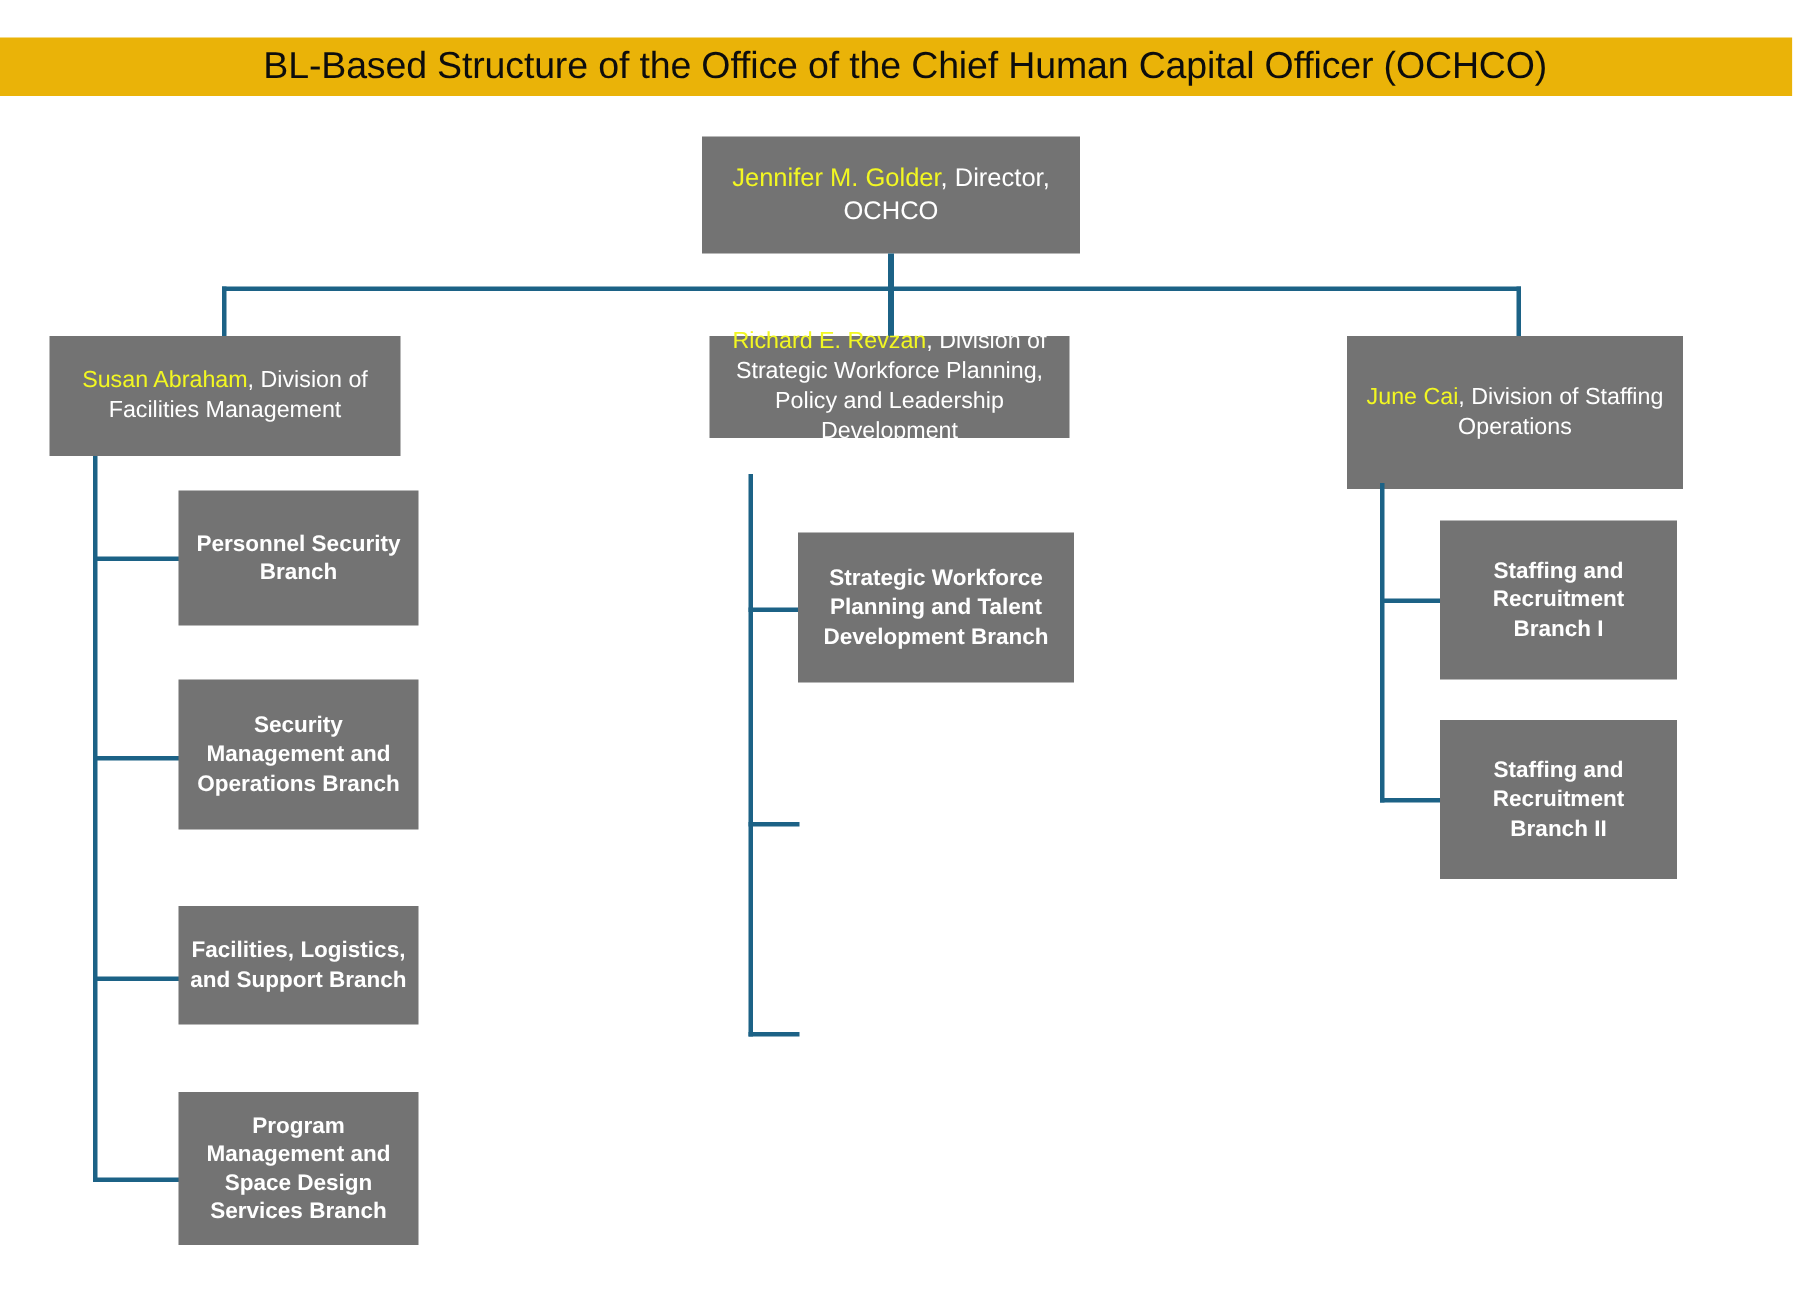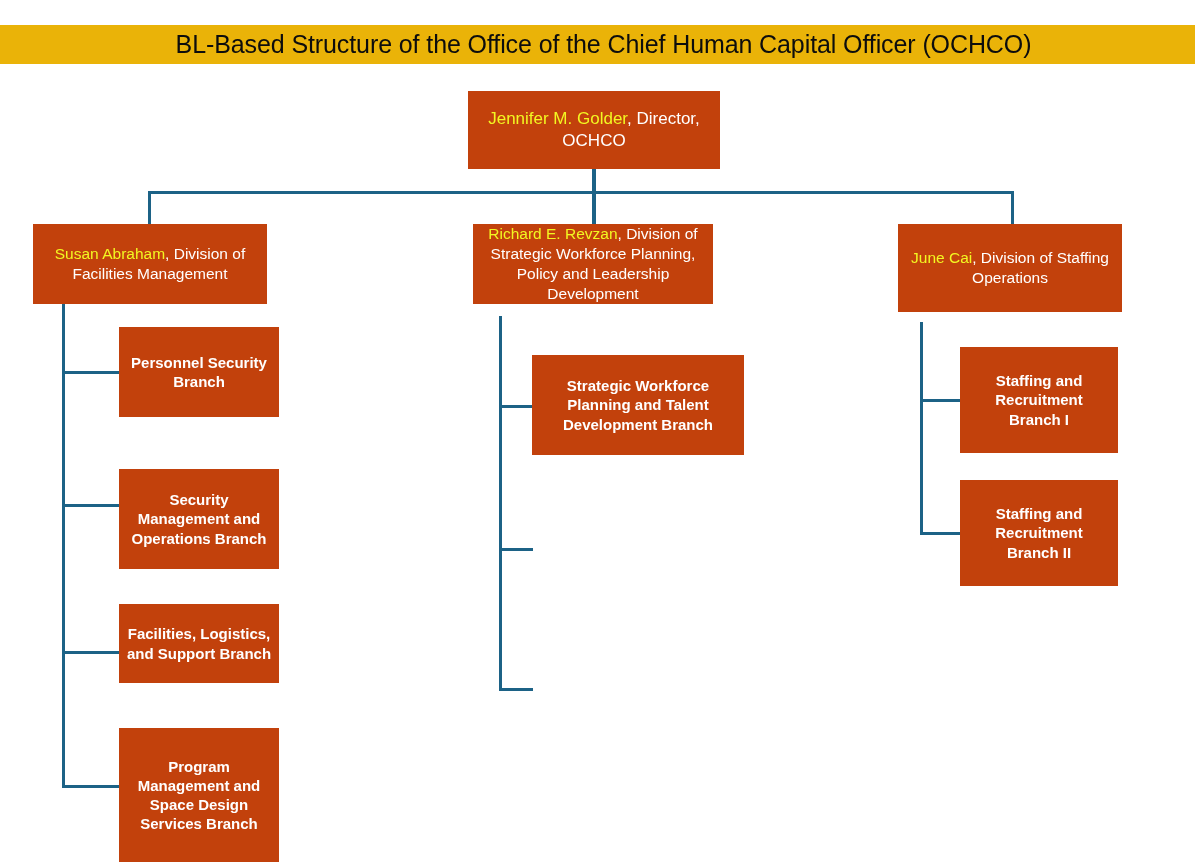--- a/index.html
+++ b/index.html
@@ -38,21 +38,21 @@
     line-height: 1;
     color: #0d0d0d;
     letter-spacing: -0.1px;
     white-space: nowrap;
     padding-left: 12px;
   }
 
   
   .node {
     position: absolute;
-    background: #c2410c;
+    background: #737373;
     box-sizing: border-box;
     display: flex;
     align-items: center;
     justify-content: center;
     text-align: center;
     color: #ffffff;
     padding: 3px 6px;
   }
   .node .node-text {
     display: block;
@@ -103,55 +103,55 @@
   <div class="conn conn-v" style="left:62px; top:304px; height:484px;"></div>
   <div class="conn conn-h" style="left:62px; top:371px; width:58px;"></div>
   <div class="conn conn-h" style="left:62px; top:504px; width:58px;"></div>
   <div class="conn conn-h" style="left:62px; top:651px; width:58px;"></div>
   <div class="conn conn-h" style="left:62px; top:785px; width:58px;"></div>
 
   <div class="node node-branch" style="left:119px; top:327px; width:160px; height:90px;">
     <span class="node-text">Personnel Security
 Branch</span>
   </div>
-  <div class="node node-branch" style="left:119px; top:453px; width:160px; height:100px;margin-top:16px;">
+  <div class="node node-branch" style="left:119px; top:453px; width:160px; height:100px;">
     <span class="node-text">Security
 Management and
 Operations Branch</span>
   </div>
   <div class="node node-branch" style="left:119px; top:604px; width:160px; height:79px;">
     <span class="node-text">Facilities, Logistics,
 and Support  Branch</span>
   </div>
-  <div class="node node-branch" style="left:119px; top:728px; width:160px; height:134px;">
+  <div class="node node-branch" style="left:119px; top:728px; width:160px; height:102px;">
     <span class="node-text">Program
 Management and
 Space  Design
 Services Branch</span>
   </div>
 
-  <div class="node node-div" style="left:473px; top:224px; width:240px; height:80px;">
+  <div class="node node-div" style="left:473px; top:224px; width:240px; height:68px;">
     <span class="node-text"><span class="person">Richard E. Revzan</span><span>, Division of
 Strategic Workforce Planning,
 Policy and Leadership
 Development</span></span>
   </div>
 
   <div class="conn conn-v" style="left:499px; top:316px; height:375px;"></div>
   <div class="conn conn-h" style="left:499px; top:405px; width:34px;"></div>
   <div class="conn conn-h" style="left:499px; top:548px; width:34px;"></div>
   <div class="conn conn-h" style="left:499px; top:688px; width:34px;"></div>
 
-  <div class="node node-branch" style="left:532px; top:355px; width:212px; height:100px;">
+  <div class="node node-branch" style="left:532px; top:355px; width:184px; height:100px;">
     <span class="node-text">Strategic Workforce
 Planning and Talent
 Development Branch</span>
   </div>
 
-  <div class="node node-div" style="left:898px; top:224px; width:224px; height:88px;text-align:center;">
+  <div class="node node-div" style="left:898px; top:224px; width:224px; height:102px;text-align:center;">
     <span class="node-text"><span class="person">June Cai</span><span>, Division of Staffing
 Operations</span></span>
   </div>
 
   <div class="conn conn-v" style="left:920px; top:322px; height:213px;"></div>
   <div class="conn conn-h" style="left:920px; top:399px; width:42px;"></div>
   <div class="conn conn-h" style="left:920px; top:532px; width:42px;"></div>
 
   <div class="node node-branch" style="left:960px; top:347px; width:158px; height:106px;">
     <span class="node-text">Staffing and

